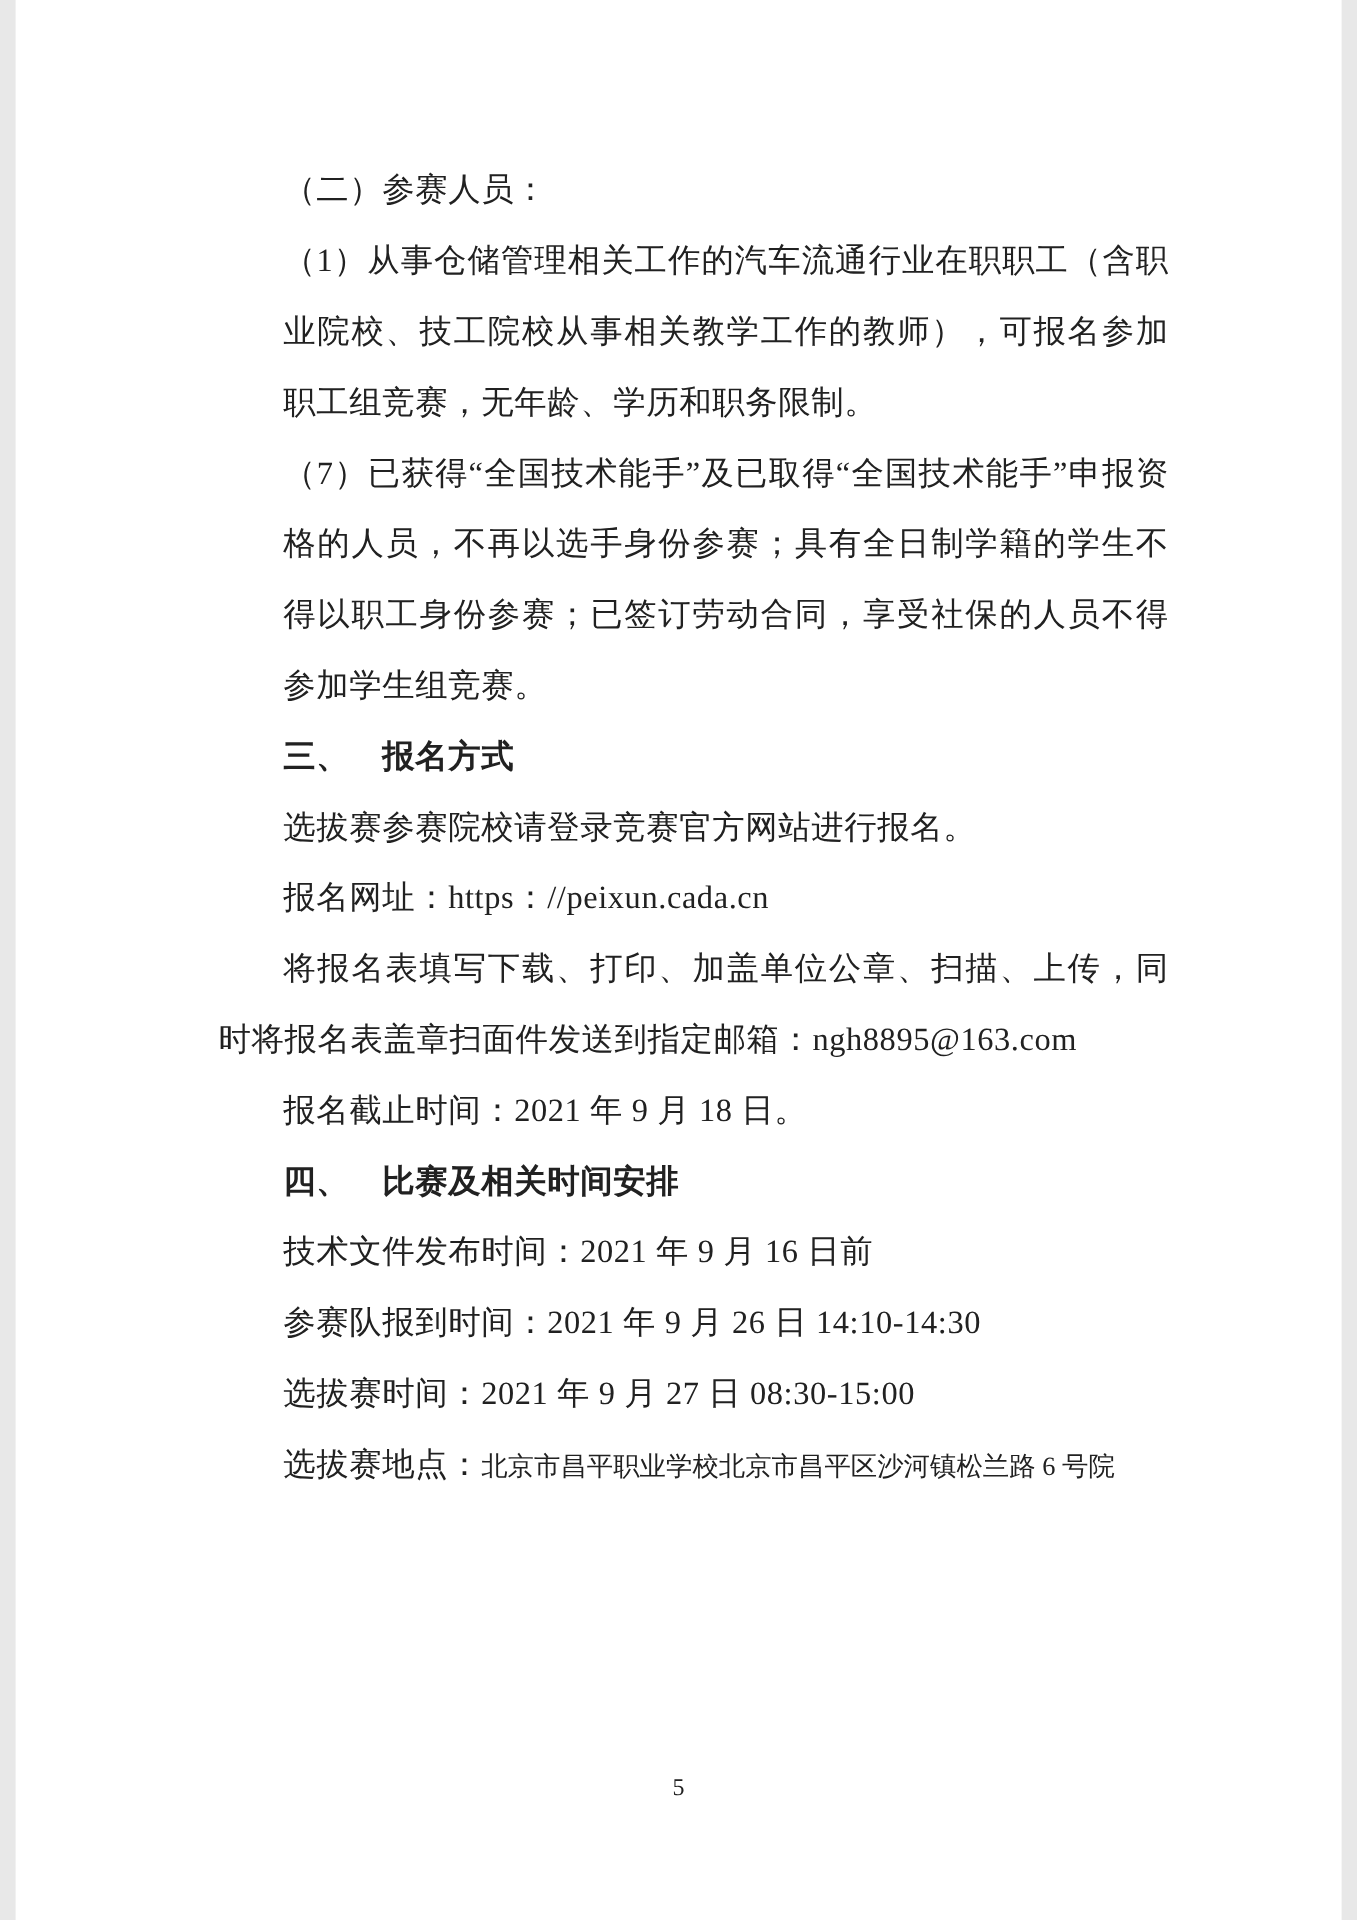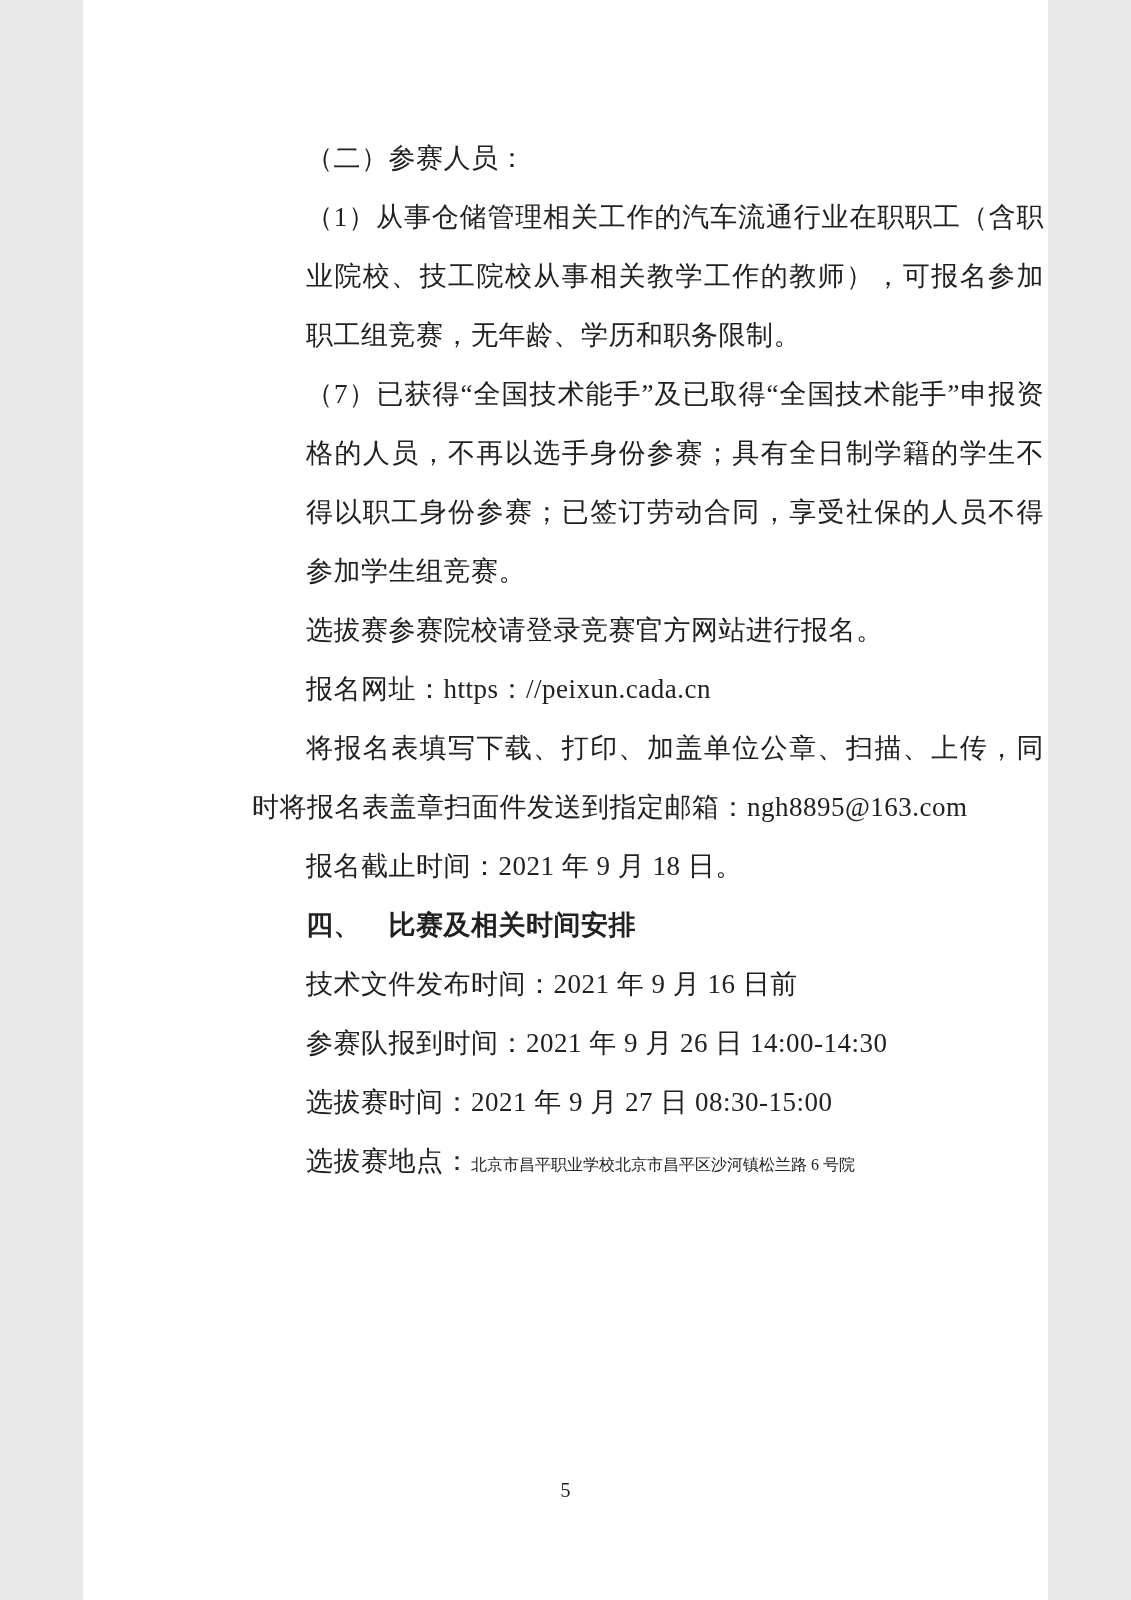--- a/index.html
+++ b/index.html
@@ -2,21 +2,21 @@
 <html><head>
 <meta charset="utf-8">
 <style>
   html, body {
     margin: 0;
     padding: 0;
     background: #e8e8e8;
   }
   .page {
     position: relative;
-    width: 965px;
+    width: 1105px;
     height: 1600px;
     margin: 0 auto;
     background: #ffffff;
     font-family: "Liberation Serif", "DejaVu Serif", serif;
     color: #212121;
     overflow: hidden;
   }
   .content {
     position: absolute;
     left: 169px;
@@ -37,21 +37,21 @@
   
   .content p.indent {
     text-indent: 54px;
   }
   .content p.sec-heading {
     font-weight: bold;
     text-indent: 54px;
     text-align: left;
   }
   .addr {
-    font-size: 16px;
+    font-size: 22px;
     letter-spacing: 0;
   }
   .page-num {
     position: absolute;
     top: 1476px;
     left: 0;
     width: 100%;
     text-align: center;
     font-size: 20px;
     line-height: 28px;
@@ -64,35 +64,36 @@
 <div class="page">
   <div class="content">
 
     <p class="block">（二）参赛人员：</p>
 
     <p class="block">（1）从事仓储管理相关工作的汽车流通行业在职职工（含职业院校、技工院校从事相关教学工作的教师），可报名参加职工组竞赛，无年龄、学历和职务限制。</p>
 
 
     <p class="block">（7）已获得“全国技术能手”及已取得“全国技术能手”申报资格的人员，不再以选手身份参赛；具有全日制学籍的学生不得以职工身份参赛；已签订劳动合同，享受社保的人员不得参加学生组竞赛。</p>
 
+    <p class="sec-heading">三、　报名方式</p>
 
     <p class="indent">选拔赛参赛院校请登录竞赛官方网站进行报名。</p>
 
     <p class="indent">报名网址：https：//peixun.cada.cn</p>
 
     <p class="indent">将报名表填写下载、打印、加盖单位公章、扫描、上传，同时将报名表盖章扫面件发送到指定邮箱：ngh8895@163.com</p>
 
     <p class="indent">报名截止时间：2021 年 9 月 18 日。</p>
 
     <p class="sec-heading">四、　比赛及相关时间安排</p>
 
 
     <p class="indent">技术文件发布时间：2021 年 9 月 16 日前</p>
 
-    <p class="indent">参赛队报到时间：2021 年 9 月 26 日 14:00-14:30</p>
+    <p class="indent">参赛队报到时间：2021 年 9 月 26 日 14:10-14:30</p>
 
     <p class="indent">选拔赛时间：2021 年 9 月 27 日 08:30-15:00</p>
 
     <p class="indent"><span>选拔赛地点：</span><span class="addr">北京市昌平职业学校北京市昌平区沙河镇松兰路 6 号院</span></p>
 
   </div>
 
   <div class="page-num">5</div>
 </div>
 

